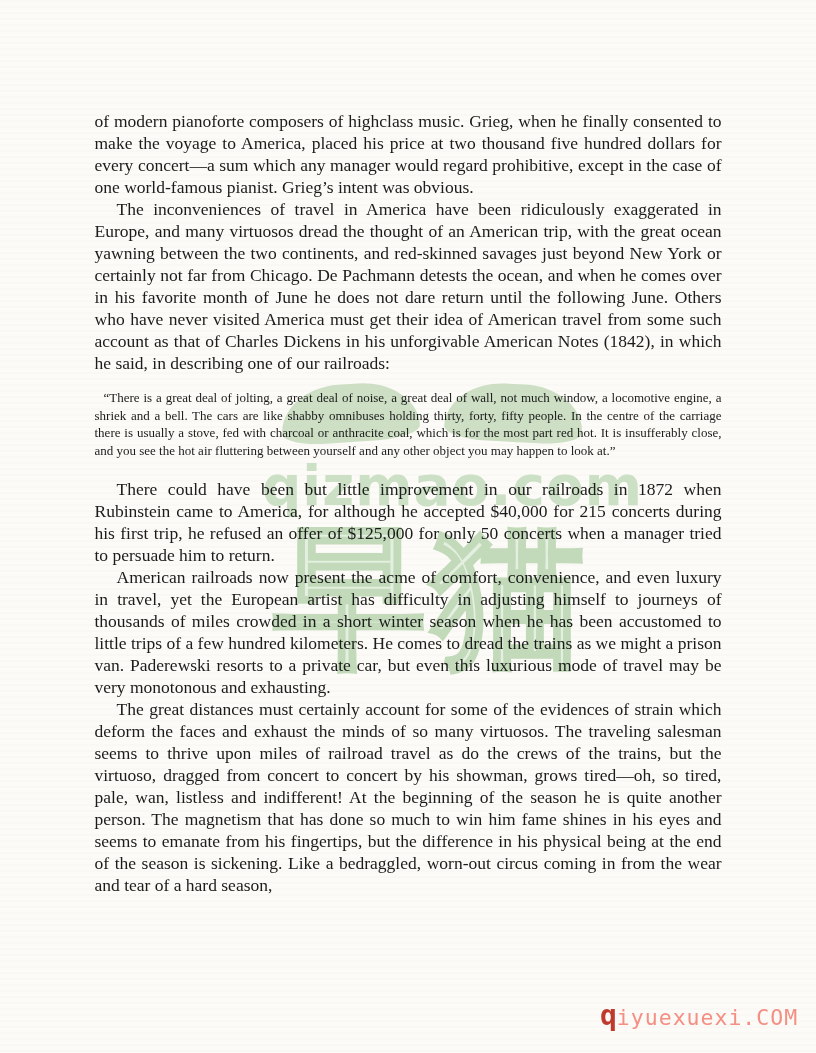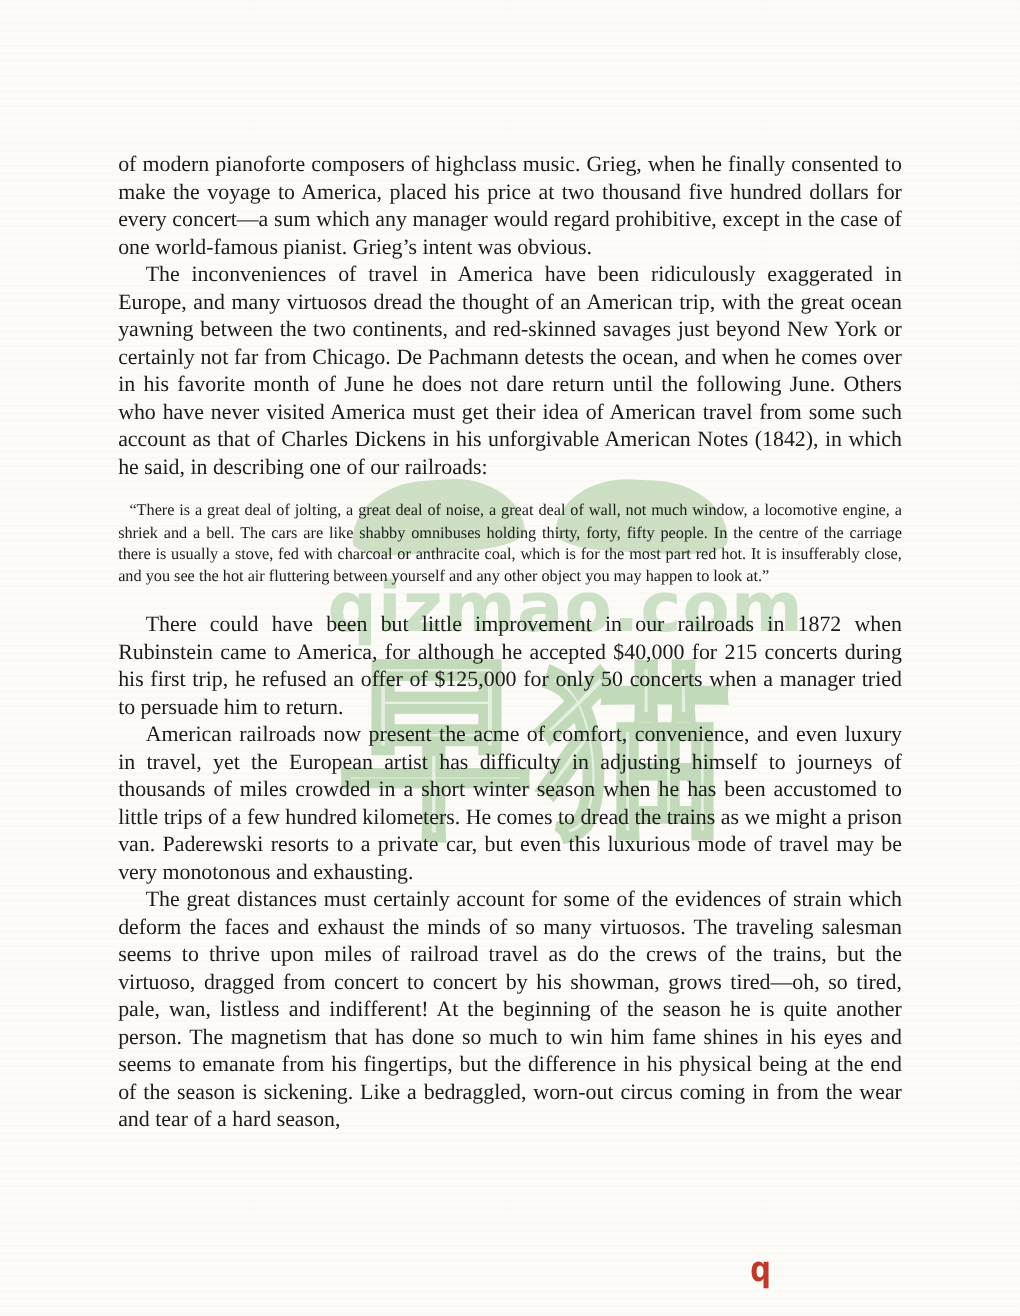--- a/index.html
+++ b/index.html
@@ -63,21 +63,21 @@
     line-height: 168px;
     letter-spacing: 6px;
     color: #e3efdf;
     -webkit-text-stroke: 3px #c2dab9;
   }
 
   
   .text-block {
     position: relative;
     z-index: 1;
-    margin: 16px auto;
+    margin: 6px auto;
     padding-top: 104px;
     width: 627px;
     text-align: justify;
   }
   .body-para {
     margin: 0;
     font-size: 17.5px;
     line-height: 22px;
     text-indent: 22px;
   }
@@ -138,15 +138,16 @@
 
     <p class="body-para">There could have been but little improvement in our railroads in 1872 when Rubinstein came to America, for although he accepted $40,000 for 215 concerts during his first trip, he refused an offer of $125,000 for only 50 concerts when a manager tried to persuade him to return.</p>
 
     <p class="body-para">American railroads now present the acme of comfort, convenience, and even luxury in travel, yet the European artist has difficulty in adjusting himself to journeys of thousands of miles crowded in a short winter season when he has been accustomed to little trips of a few hundred kilometers. He comes to dread the trains as we might a prison van. Paderewski resorts to a private car, but even this luxurious mode of travel may be very monotonous and exhausting.</p>
 
     <p class="body-para">The great distances must certainly account for some of the evidences of strain which deform the faces and exhaust the minds of so many virtuosos. The traveling salesman seems to thrive upon miles of railroad travel as do the crews of the trains, but the virtuoso, dragged from concert to concert by his showman, grows tired—oh, so tired, pale, wan, listless and indifferent! At the beginning of the season he is quite another person. The magnetism that has done so much to win him fame shines in his eyes and seems to emanate from his fingertips, but the difference in his physical being at the end of the season is sickening. Like a bedraggled, worn-out circus coming in from the wear and tear of a hard season,</p>
   </div>
 
   <div class="footer-brand">
     <span class="brand-initial">q</span>
+    <span class="brand-rest">iyuexuexi.COM</span>
   </div>
 
 </div>
 
 </body></html>

